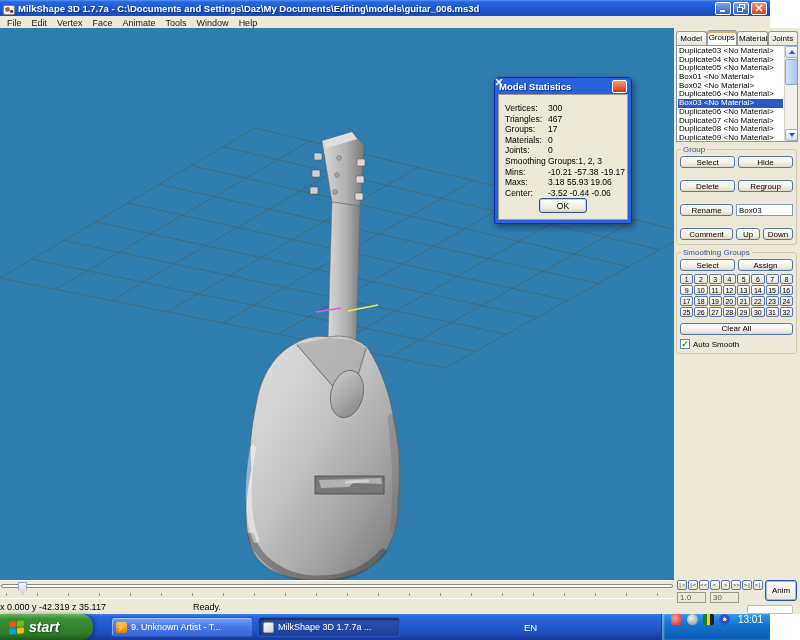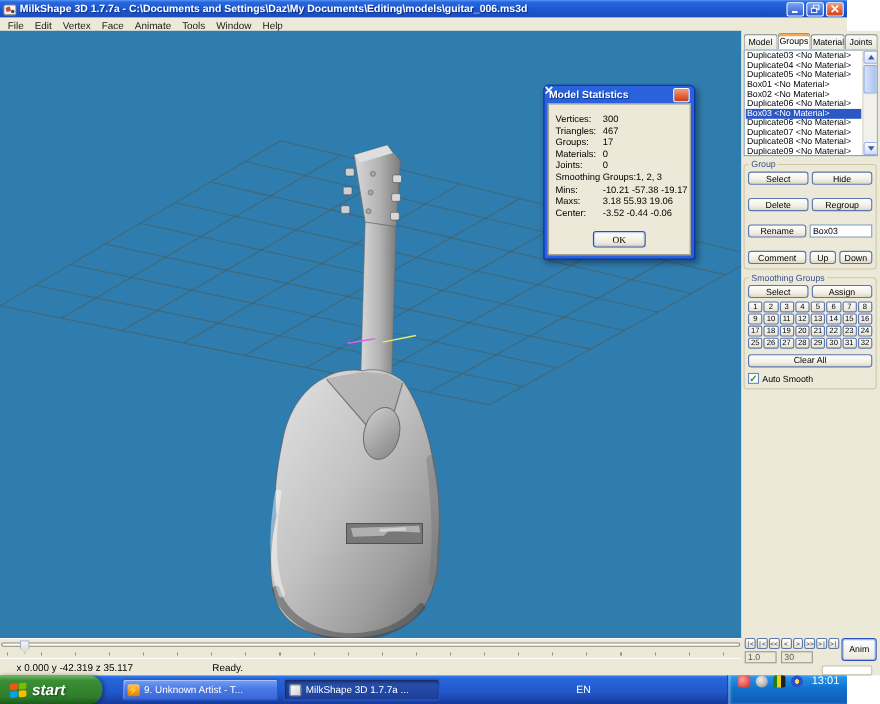--- a/index.html
+++ b/index.html
@@ -34,22 +34,22 @@
   .dialog{position:absolute;left:494px;top:49px;width:138px;background:#2a62dd;
     border:1px solid #0a2ea2;border-radius:5px 5px 2px 2px;padding:0 3px 3px;
     box-shadow:2px 3px 6px rgba(0,0,0,.4);}
   .dlg-title{height:16px;display:flex;align-items:center;padding:0 1px;
     color:#fff;font-size:9.5px;font-weight:bold;text-shadow:1px 1px 1px #0a2e8a;}
   .dlg-close{margin-left:auto;width:15px;height:13px;border:1px solid #fff;border-radius:2px;
     background:linear-gradient(180deg,#f59a7a,#cf3a0e);display:flex;align-items:center;justify-content:center;}
   .dlg-body{background:#ece9d8;border:1px solid #9c9a8c;padding:8px 6px 4px;}
   .dlg-row{display:flex;font-size:8.5px;line-height:10.6px;white-space:nowrap;color:#000;}
   .dlg-label{min-width:43px;}
-  .dlg-ok{display:block;width:48px;height:15px;margin:12px auto 2px;font-size:8.5px;
-    font-family:Liberation Serif, serif;border:1px solid #33549c;border-radius:3px;
+  .dlg-ok{display:block;width:48px;height:15px;margin:0 auto 2px;font-size:8.5px;
+    font-family:Liberation Sans, sans-serif;border:1px solid #33549c;border-radius:3px;
     background:linear-gradient(180deg,#fff,#efecdc 70%,#ddd6c2);box-shadow:inset 0 0 0 1px #bed0f4;padding:0;}
 
   
   .panel{position:relative;width:126px;background:#ece9d8;padding:2px 2px 0 2px;}
   .tabs{display:flex;height:14px;margin-top:1px;}
   .tab{flex:1;font-size:8px;text-align:center;line-height:13px;color:#000;
     border:1px solid #919b9c;border-bottom:none;border-radius:3px 3px 0 0;
     background:linear-gradient(180deg,#fcfcf9,#e8e6d8);white-space:nowrap;overflow:hidden;padding:0 1px;}
   .tab.active{background:#fdfdfa;position:relative;top:-1px;height:15px;font-weight:normal;
     box-shadow:inset 0 2px 0 #f0a858;}
@@ -106,21 +106,21 @@
     border:1px solid #8a887c;border-radius:2px;}
   .tl-thumb{position:absolute;left:18px;top:1px;width:9px;height:13px;
     background:linear-gradient(180deg,#f6f5ef,#d9d5c5);border:1px solid #95a7d7;
     clip-path:polygon(0 0,100% 0,100% 55%,50% 100%,0 55%);}
   .tl-ticks{position:absolute;left:6px;right:4px;top:12px;height:3px;
     background:repeating-linear-gradient(90deg,#98968a 0,#98968a 1px,transparent 1px,transparent 31px);}
 
   
   .statusbar{height:16px;display:flex;align-items:center;background:#ece9d8;
     border-top:1px solid #fff;font-size:9px;color:#000;}
-  .status-coords{flex:0 0 193px;padding-left:15px;white-space:nowrap;}
+  .status-coords{flex:0 0 193px;padding-left:0;white-space:nowrap;}
   .status-ready{white-space:nowrap;}
 
   
   .taskbar{position:relative;height:26px;display:flex;align-items:stretch;
     background:linear-gradient(180deg,#3c81f3 0%,#2767dc 10%,#2157c8 60%,#17399b 100%);}
   .start-btn{flex:0 0 93px;display:flex;align-items:center;gap:5px;padding-left:9px;
     border-radius:0 12px 12px 0;color:#fff;font-size:14px;font-weight:bold;font-style:italic;
     background:linear-gradient(180deg,#6cb763 0%,#3b8f36 18%,#2f7d2b 75%,#1e5a1b 100%);
     text-shadow:1px 1px 2px #17451a;box-shadow:2px 0 4px rgba(0,0,0,.35);}
   .win-flag{width:15px;height:13px;display:grid;grid-template-columns:1fr 1fr;grid-template-rows:1fr 1fr;

